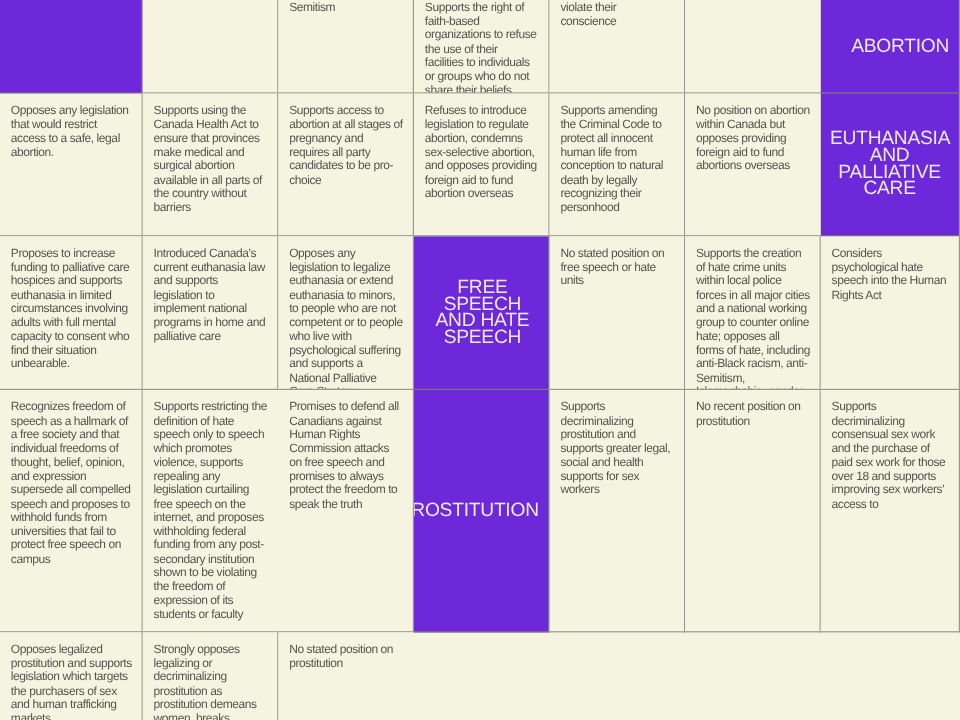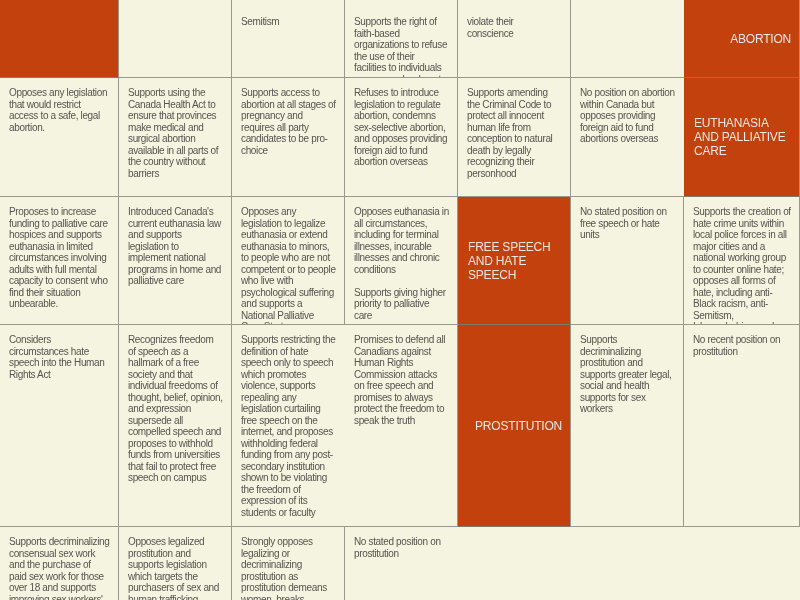--- a/index.html
+++ b/index.html
@@ -27,36 +27,36 @@
     font-size: 10px;
     line-height: 11.5px;
     letter-spacing: -0.35px;
     padding: 9px 8px 6px 9px;
     white-space: pre-line;
     overflow: hidden;
   }
   .cell.lastcol { border-right: none; }
   .rowhead {
     box-sizing: border-box;
-    background: #c2410c;
+    background: #6d28d9;
     border-right: 1px solid #98988c;
     border-bottom: 1px solid #7a7a72;
     color: #ebe9e4;
-    font-size: 12px;
+    font-size: 16px;
     line-height: 14px;
     letter-spacing: -0.2px;
     display: flex;
     align-items: center;
     justify-content: flex-end;
-    text-align: left;
+    text-align: center;
     padding: 4px 8px 4px 10px;
     overflow: hidden;
   }
   
-  .row-top { padding-top: 16px; }
+  .row-top { padding-top: 1px; }
   .row-top.frag3 { padding-top: 9px; }
 </style>
 </head>
 <body>
 
 <div class="positions-table">
 
   <div class="rowhead"></div>
   <div class="cell row-top"></div>
   <div class="cell row-top">Semitism</div>
@@ -69,28 +69,25 @@
   <div class="cell">Supports using the Canada Health Act to ensure that provinces make medical and surgical abortion available in all parts of the country without barriers</div>
   <div class="cell">Supports access to abortion at all stages of pregnancy and requires all party candidates to be pro-choice</div>
   <div class="cell">Refuses to introduce legislation to regulate abortion, condemns sex-selective abortion, and opposes providing foreign aid to fund abortion overseas</div>
   <div class="cell">Supports amending the Criminal Code to protect all innocent human life from conception to natural death by legally recognizing their personhood</div>
   <div class="cell lastcol">No position on abortion within Canada but opposes providing foreign aid to fund abortions overseas</div>
 
   <div class="rowhead">EUTHANASIA AND PALLIATIVE CARE</div>
   <div class="cell">Proposes to increase funding to palliative care hospices and supports euthanasia in limited circumstances involving adults with full mental capacity to consent who find their situation unbearable.</div>
   <div class="cell">Introduced Canada's current euthanasia law and supports legislation to implement national programs in home and palliative care</div>
   <div class="cell">Opposes any legislation to legalize euthanasia or extend euthanasia to minors, to people who are not competent or to people who live with psychological suffering and supports a National Palliative Care Strategy</div>
-  <div class="cell">Opposes euthanasia in all circumstances, including for terminal illnesses, incurable illnesses and chronic conditions
-
-Supports giving higher priority to palliative care</div>
 
   <div class="rowhead">FREE SPEECH AND HATE SPEECH</div>
   <div class="cell">No stated position on free speech or hate units</div>
   <div class="cell">Supports the creation of hate crime units within local police forces in all major cities and a national working group to counter online hate; opposes all forms of hate, including anti-Black racism, anti-Semitism, Islamophobia, gender-based violence, homophobia, and transphobia</div>
-  <div class="cell">Considers circumstances hate speech into the Human Rights Act</div>
+  <div class="cell">Considers psychological hate speech into the Human Rights Act</div>
   <div class="cell">Recognizes freedom of speech as a hallmark of a free society and that individual freedoms of thought, belief, opinion, and expression supersede all compelled speech and proposes to withhold funds from universities that fail to protect free speech on campus</div>
   <div class="cell lastcol">Supports restricting the definition of hate speech only to speech which promotes violence, supports repealing any legislation curtailing free speech on the internet, and proposes withholding federal funding from any post-secondary institution shown to be violating the freedom of expression of its students or faculty</div>
   <div class="cell">Promises to defend all Canadians against Human Rights Commission attacks on free speech and promises to always protect the freedom to speak the truth</div>
 
   <div class="rowhead">PROSTITUTION</div>
   <div class="cell">Supports decriminalizing prostitution and supports greater legal, social and health supports for sex workers</div>
   <div class="cell">No recent position on prostitution</div>
   <div class="cell">Supports decriminalizing consensual sex work and the purchase of paid sex work for those over 18 and supports improving sex workers' access to</div>
   <div class="cell">Opposes legalized prostitution and supports legislation which targets the purchasers of sex and human trafficking markets</div>
   <div class="cell">Strongly opposes legalizing or decriminalizing prostitution as prostitution demeans women, breaks</div>

